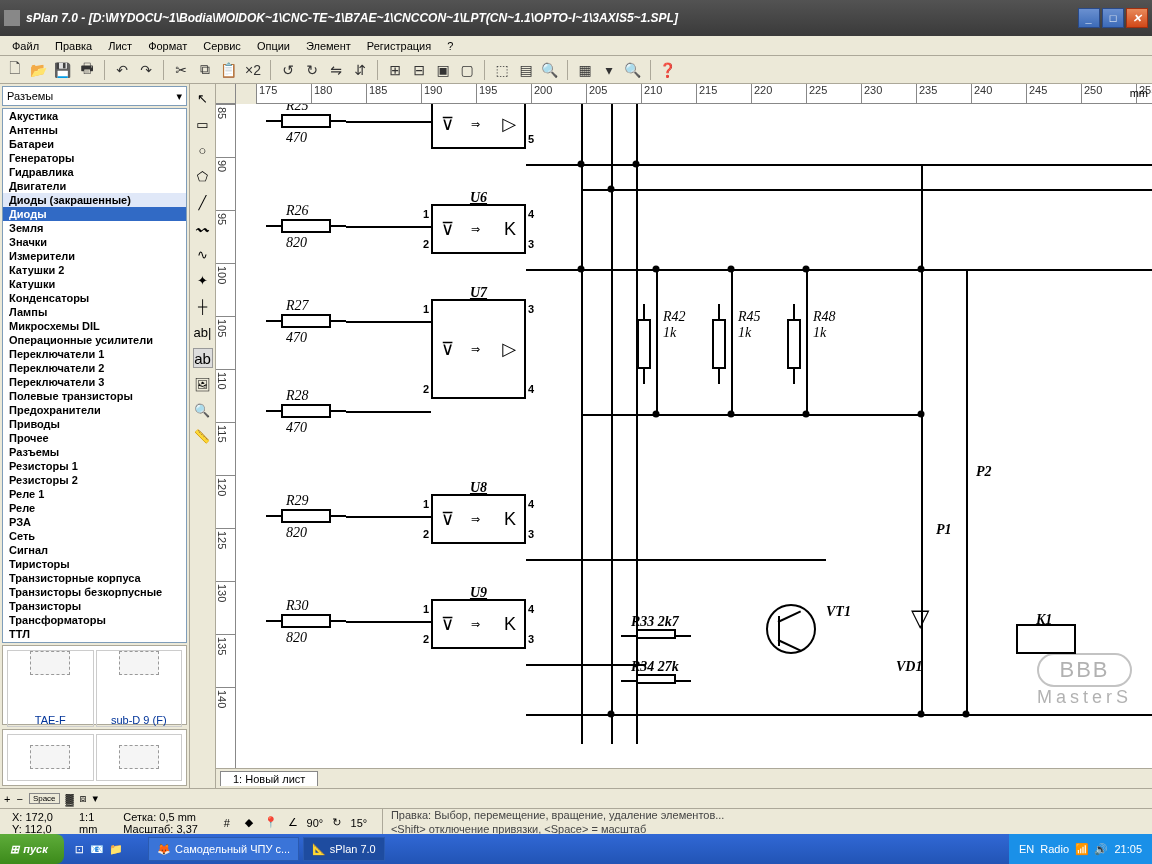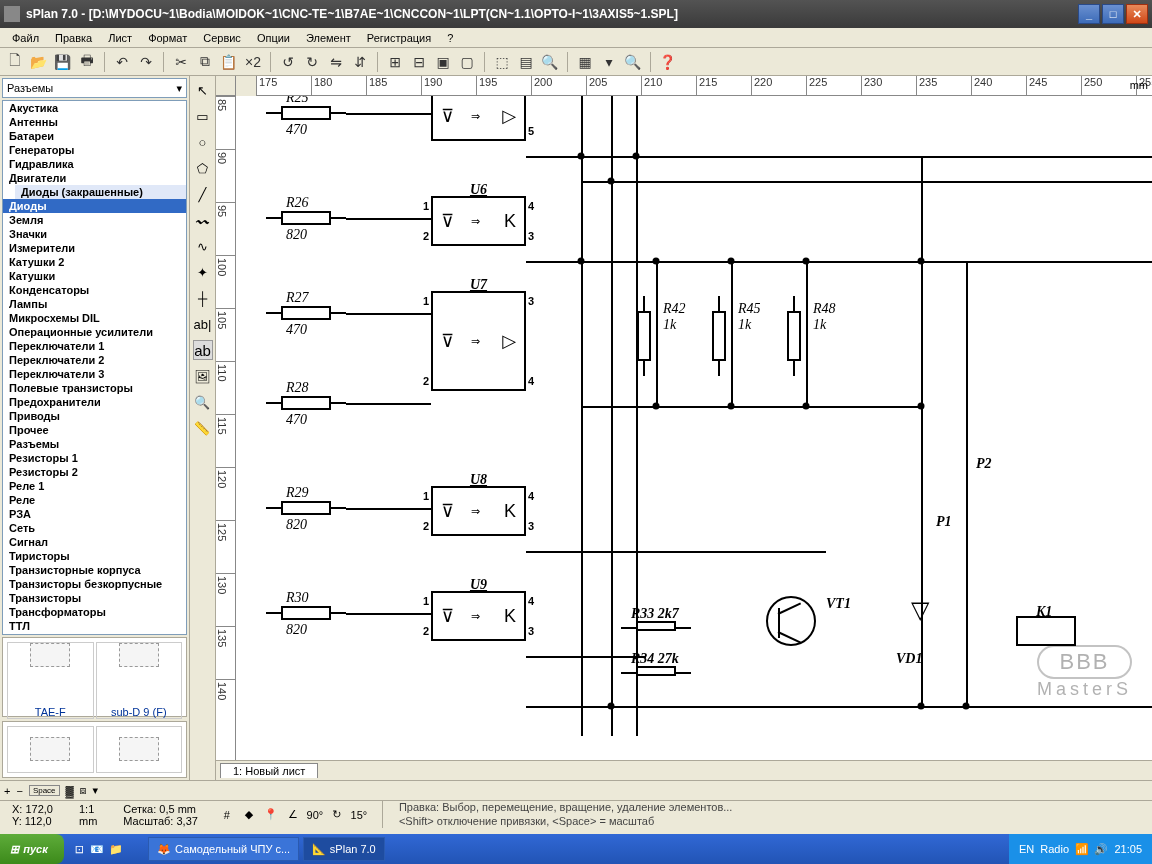--- a/index.html
+++ b/index.html
@@ -1,19 +1,19 @@
 <!DOCTYPE html>
 <html><head>
 <meta charset="utf-8">
 <style>
 * { margin: 0; padding: 0; box-sizing: border-box; font-family: Tahoma, sans-serif; font-size: 11px; }
 body { background: #ece9d8; width: 1152px; height: 864px; overflow: hidden; position: relative; }
 
 
-.titlebar { height: 28px; background: linear-gradient(#535353, #3a3a3a); display: flex; align-items: center; padding: 0 4px; color: #fff; }
+.titlebar { height: 36px; background: linear-gradient(#535353, #3a3a3a); display: flex; align-items: center; padding: 0 4px; color: #fff; font-style: italic; }
 .titlebar .icon { width: 16px; height: 16px; background: #888; margin-right: 6px; }
 .titlebar .title { flex: 1; font-weight: bold; font-size: 12px; }
 .titlebar .win-btns { display: flex; gap: 2px; }
 .titlebar .win-btn { width: 22px; height: 20px; display: flex; align-items: center; justify-content: center; font-weight: bold; }
 .min, .max { background: linear-gradient(#6a90d0, #3c6bb8); border: 1px solid #2a4a88; }
 .close { background: linear-gradient(#e88a5a, #d04818); border: 1px solid #a03010; }
 
 
 .menubar { height: 20px; background: #ece9d8; display: flex; align-items: center; padding: 0 4px; border-bottom: 1px solid #aca899; }
 .menubar span { padding: 2px 8px; cursor: default; }
@@ -24,21 +24,21 @@
 .toolbar-row .sep { width: 1px; height: 20px; background: #aca899; margin: 0 4px; }
 
 
 .main { display: flex; height: calc(100% - 26px - 20px - 28px - 28px - 28px - 30px); }
 
 
 .left-panel { width: 190px; background: #ece9d8; display: flex; flex-direction: column; border-right: 1px solid #aca899; position: relative; }
 .category-combo { margin: 2px; height: 20px; border: 1px solid #7f9db9; background: #fff; display: flex; align-items: center; padding: 0 4px; justify-content: space-between; }
 .category-list { background: #fff; border: 1px solid #7f9db9; margin: 0 2px; overflow-y: auto; flex: 0 0 auto; max-height: 535px; }
 .category-list .item { padding: 1px 6px; cursor: default; font-weight: bold; }
-.category-list .item.hover { background: #e0e8f8; margin-left: 12px; }
+.category-list .item.hover { background: #e0e8f8; }
 .category-list .item.selected { background: #316ac5; color: #fff; }
 .component-area { flex: 1; background: #fff; border: 1px solid #aca899; margin: 2px; display: grid; grid-template-columns: 1fr 1fr; gap: 2px; padding: 4px; }
 .component-cell { border: 1px solid #ccc; display: flex; flex-direction: column; align-items: center; justify-content: center; font-size: 10px; color: #003399; gap: 37px; }
 .component-cell .comp-img { width: 40px; height: 24px; background: #f5f5f5; border: 1px dashed #999; margin-bottom: 2px; }
 
 
 .tool-strip { width: 26px; background: #ece9d8; border-right: 1px solid #aca899; display: flex; flex-direction: column; align-items: center; padding-top: 4px; gap: 6px; }
 .tool-strip .tool { width: 20px; height: 20px; display: flex; align-items: center; justify-content: center; font-size: 13px; }
 
 
@@ -68,21 +68,21 @@
 
 
 .sheet-tabs { height: 20px; background: #ece9d8; border-top: 1px solid #aca899; display: flex; align-items: center; padding: 0 4px; }
 .sheet-tabs .tab { padding: 1px 12px; background: #fff; border: 1px solid #888; border-bottom: none; }
 
 
 .status { height: 28px; background: #ece9d8; border-top: 1px solid #aca899; display: flex; align-items: center; padding: 0 6px; gap: 14px; font-size: 11px; }
 .status .cell { padding: 2px 6px; }
 .status .icons { display: flex; gap: 4px; }
 .status .icons span { width: 18px; height: 18px; display: flex; align-items: center; justify-content: center; }
-.status-hint { flex: 1; font-size: 10px; color: #444; border-left: 1px solid #aca899; padding-left: 16px; line-height: 1.2; }
+.status-hint { flex: 1; font-size: 10px; color: #444; border-left: 1px solid #aca899; padding-left: 8px; line-height: 1.2; }
 
 
 .bottom-ctrl { height: 20px; background: #ece9d8; display: flex; align-items: center; gap: 6px; padding: 0 4px; border-top: 1px solid #aca899; }
 
 
 .taskbar { position: absolute; bottom: 0; left: 0; right: 0; height: 30px; background: linear-gradient(#3168d5, #2254b5); display: flex; align-items: center; }
 .start-btn { height: 30px; background: linear-gradient(#5eac3a, #3c8a1a); color: #fff; font-weight: bold; font-style: italic; padding: 0 16px 0 10px; display: flex; align-items: center; border-radius: 0 8px 8px 0; font-size: 13px; }
 .task-item { height: 24px; background: #3a74d8; color: #fff; padding: 0 8px; margin: 0 2px; display: flex; align-items: center; border: 1px solid #2a5ab0; max-width: 160px; overflow: hidden; white-space: nowrap; }
 .task-item.active { background: #1e4ca0; }
 .tray { margin-left: auto; background: #1a90e8; height: 30px; display: flex; align-items: center; padding: 0 10px; gap: 6px; color: #fff; }

